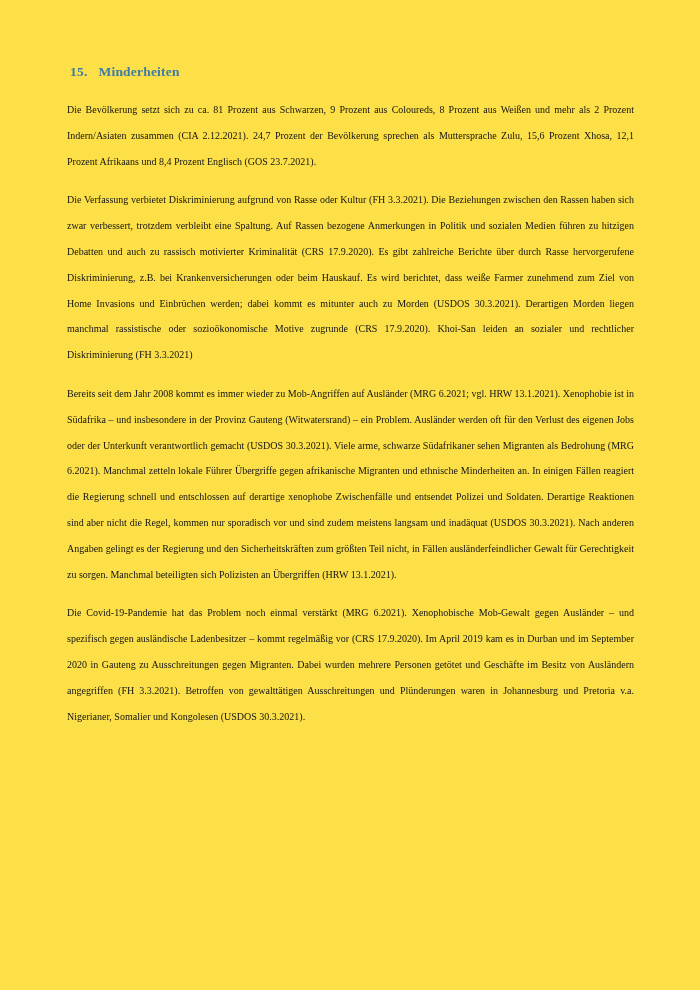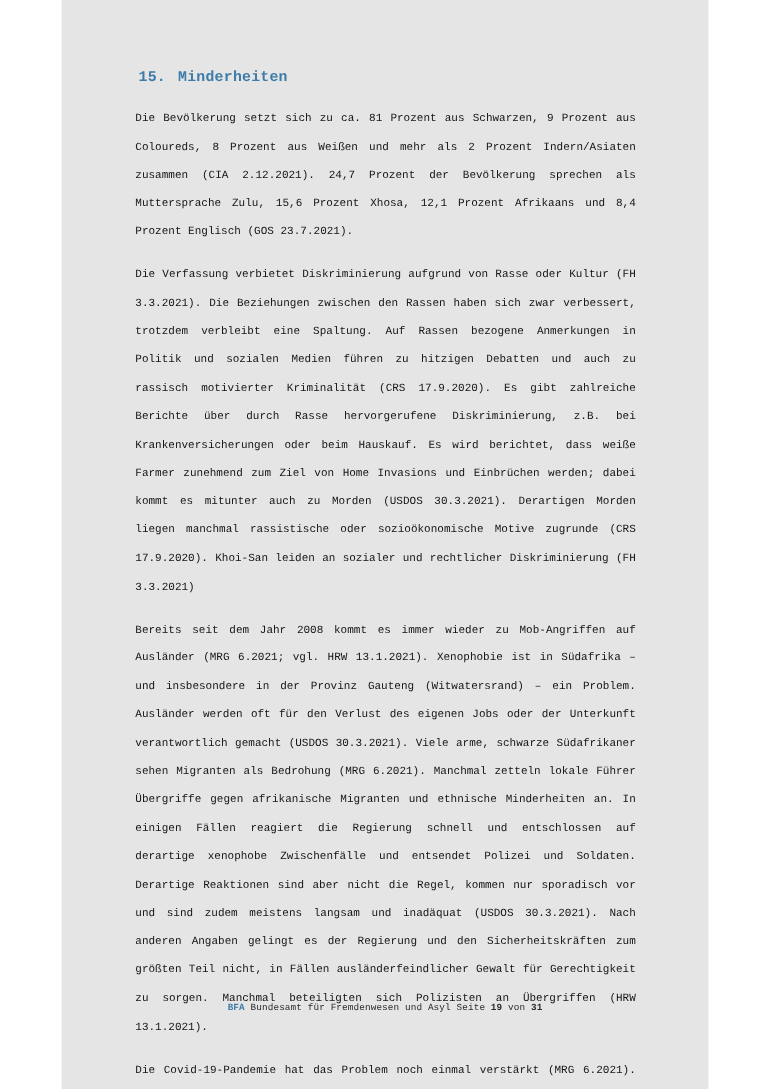--- a/index.html
+++ b/index.html
@@ -1,23 +1,23 @@
 <!DOCTYPE html>
 <html><head>
 <meta charset="utf-8">
 <style>
   * { margin: 0; padding: 0; box-sizing: border-box; }
   html, body { background: #ffffff; }
   .page {
     position: relative;
-    width: 588px;
+    width: 700px;
     height: 990px;
     margin: 0 auto;
-    background: #e5e5e5;
-    font-family: Liberation Mono, monospace;
+    background: #fde047;
+    font-family: Liberation Serif, serif;
     color: #1a1a1a;
     overflow: hidden;
   }
   .content {
     padding: 64px 66px 0 67px;
   }
   .heading {
     color: #3d7ba8;
     font-size: 13.5px;
     font-weight: bold;
@@ -57,14 +57,13 @@
     <p class="body-par">Die Bevölkerung setzt sich zu ca. 81 Prozent aus Schwarzen, 9 Prozent aus Coloureds, 8 Prozent aus Weißen und mehr als 2 Prozent Indern/Asiaten zusammen (CIA 2.12.2021). 24,7 Prozent der Bevölkerung sprechen als Muttersprache Zulu, 15,6 Prozent Xhosa, 12,1 Prozent Afrikaans und 8,4 Prozent Englisch (GOS 23.7.2021).</p>
 
     <p class="body-par">Die Verfassung verbietet Diskriminierung aufgrund von Rasse oder Kultur (FH 3.3.2021). Die Beziehungen zwischen den Rassen haben sich zwar verbessert, trotzdem verbleibt eine Spaltung. Auf Rassen bezogene Anmerkungen in Politik und sozialen Medien führen zu hitzigen Debatten und auch zu rassisch motivierter Kriminalität (CRS 17.9.2020). Es gibt zahlreiche Berichte über durch Rasse hervorgerufene Diskriminierung, z.B. bei Krankenversicherungen oder beim Hauskauf. Es wird berichtet, dass weiße Farmer zunehmend zum Ziel von Home Invasions und Einbrüchen werden; dabei kommt es mitunter auch zu Morden (USDOS 30.3.2021). Derartigen Morden liegen manchmal rassistische oder sozioökonomische Motive zugrunde (CRS 17.9.2020). Khoi-San leiden an sozialer und rechtlicher Diskriminierung (FH 3.3.2021)</p>
 
     <p class="body-par">Bereits seit dem Jahr 2008 kommt es immer wieder zu Mob-Angriffen auf Ausländer (MRG 6.2021; vgl. HRW 13.1.2021). Xenophobie ist in Südafrika – und insbesondere in der Provinz Gauteng (Witwatersrand) – ein Problem. Ausländer werden oft für den Verlust des eigenen Jobs oder der Unterkunft verantwortlich gemacht (USDOS 30.3.2021). Viele arme, schwarze Südafrikaner sehen Migranten als Bedrohung (MRG 6.2021). Manchmal zetteln lokale Führer Übergriffe gegen afrikanische Migranten und ethnische Minderheiten an. In einigen Fällen reagiert die Regierung schnell und entschlossen auf derartige xenophobe Zwischenfälle und entsendet Polizei und Soldaten. Derartige Reaktionen sind aber nicht die Regel, kommen nur sporadisch vor und sind zudem meistens langsam und inadäquat (USDOS 30.3.2021). Nach anderen Angaben gelingt es der Regierung und den Sicherheitskräften zum größten Teil nicht, in Fällen ausländerfeindlicher Gewalt für Gerechtigkeit zu sorgen. Manchmal beteiligten sich Polizisten an Übergriffen (HRW 13.1.2021).</p>
 
     <p class="body-par">Die Covid-19-Pandemie hat das Problem noch einmal verstärkt (MRG 6.2021). Xenophobische Mob-Gewalt gegen Ausländer – und spezifisch gegen ausländische Ladenbesitzer – kommt regelmäßig vor (CRS 17.9.2020). Im April 2019 kam es in Durban und im September 2020 in Gauteng zu Ausschreitungen gegen Migranten. Dabei wurden mehrere Personen getötet und Geschäfte im Besitz von Ausländern angegriffen (FH 3.3.2021). Betroffen von gewalttätigen Ausschreitungen und Plünderungen waren in Johannesburg und Pretoria v.a. Nigerianer, Somalier und Kongolesen (USDOS 30.3.2021).</p>
 
   </div>
 
-  <div class="footer"><span class="bfa">BFA</span> <span>Bundesamt für Fremdenwesen und Asyl</span> <span>Seite</span> <span class="b">19</span> <span>von</span> <span class="b">31</span></div>
 </div>
 
 </body></html>

